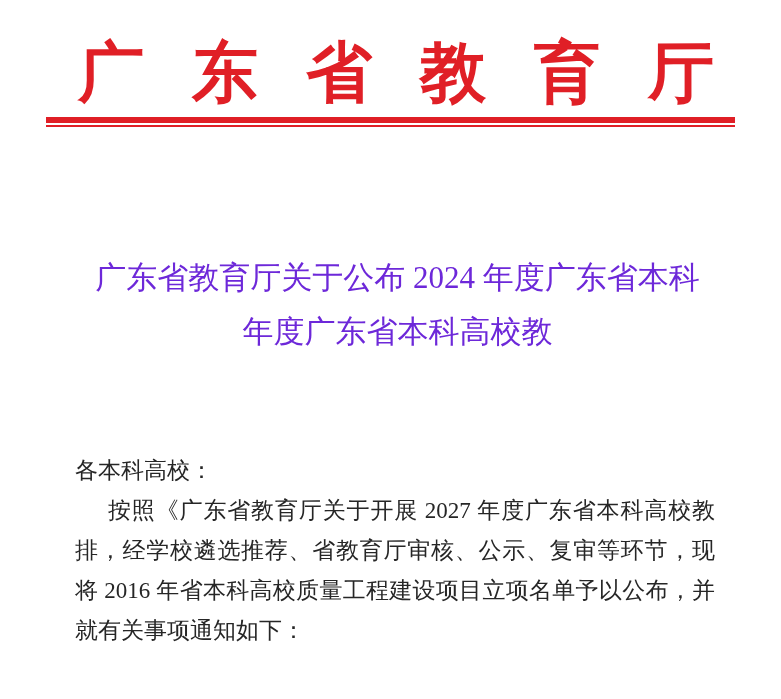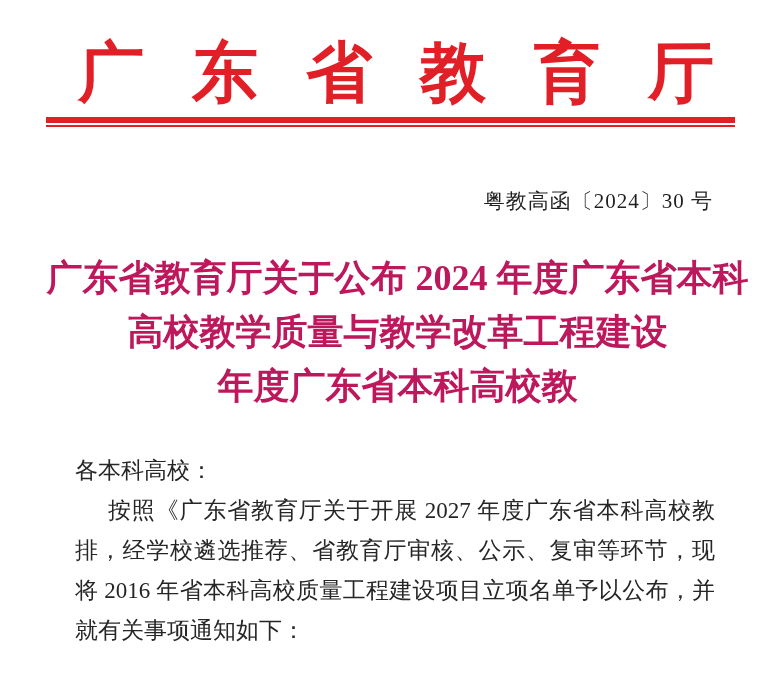--- a/index.html
+++ b/index.html
@@ -56,24 +56,24 @@
     color: var(--ink);
     white-space: nowrap;
   }
   
   .title {
     position: absolute;
     left: 14px;
     right: 0;
     top: 251px;
     text-align: center;
-    font-size: 36px;
-    font-weight: bold;
+    font-size: 31px;
+    font-weight: normal;
     line-height: 54px;
-    color: #be185d;
+    color: #6d28d9;
   }
   
   .body-block {
     position: absolute;
     left: 75px;
     top: 451px;
     width: 640px;
     font-size: 23px;
     line-height: 40px;
     color: #262626;
@@ -95,25 +95,23 @@
     <span>东</span>
     <span>省</span>
     <span>教</span>
     <span>育</span>
     <span>厅</span>
   </div>
 
   <div class="rule-thick"></div>
   <div class="rule-thin"></div>
 
-  <div class="doc-number">粤教高函〔2024〕30 号</div>
 
   <div class="title">
     <div>广东省教育厅关于公布 2024 年度广东省本科</div>
-    <div>高校教学质量与教学改革工程建设</div>
     <div>年度广东省本科高校教</div>
   </div>
 
   <div class="body-block">
     <div class="pline">各本科高校：</div>
     <div class="pline just indent">按照《广东省教育厅关于开展 2027 年度广东省本科高校教</div>
     <div class="pline just">排，经学校遴选推荐、省教育厅审核、公示、复审等环节，现</div>
     <div class="pline just">将 2016 年省本科高校质量工程建设项目立项名单予以公布，并</div>
     <div class="pline">就有关事项通知如下：</div>
   </div>

